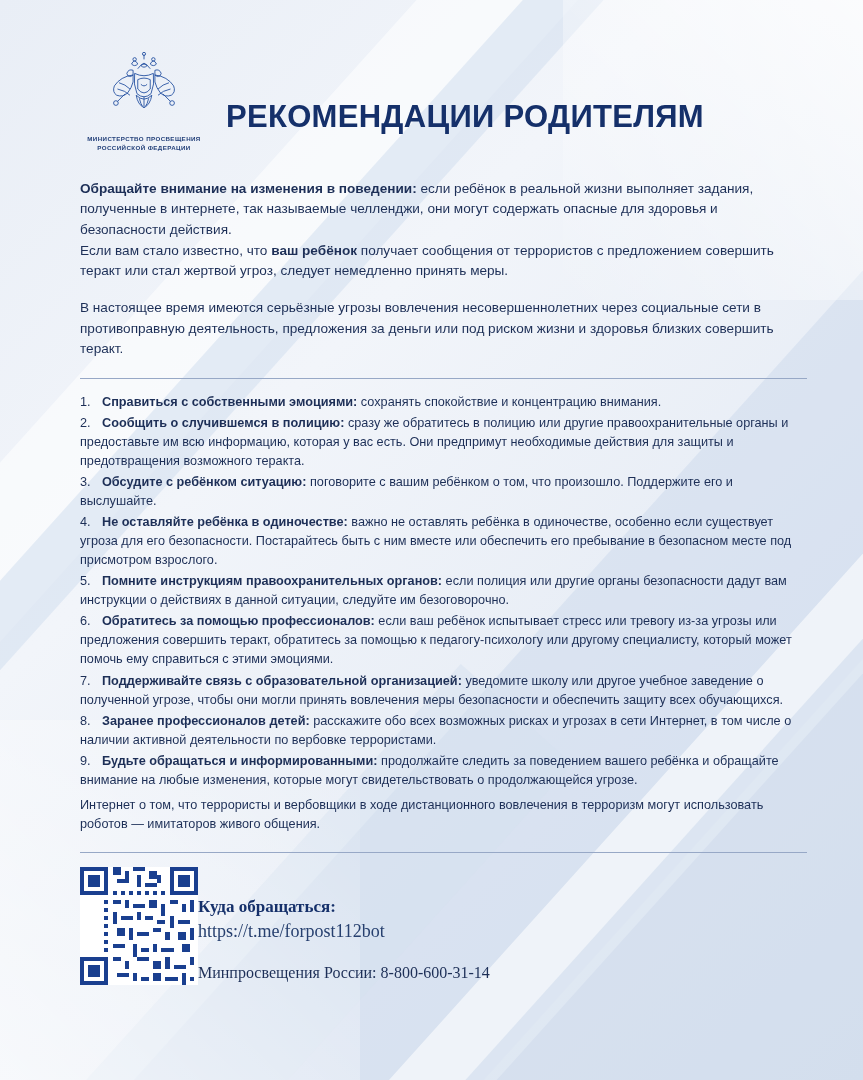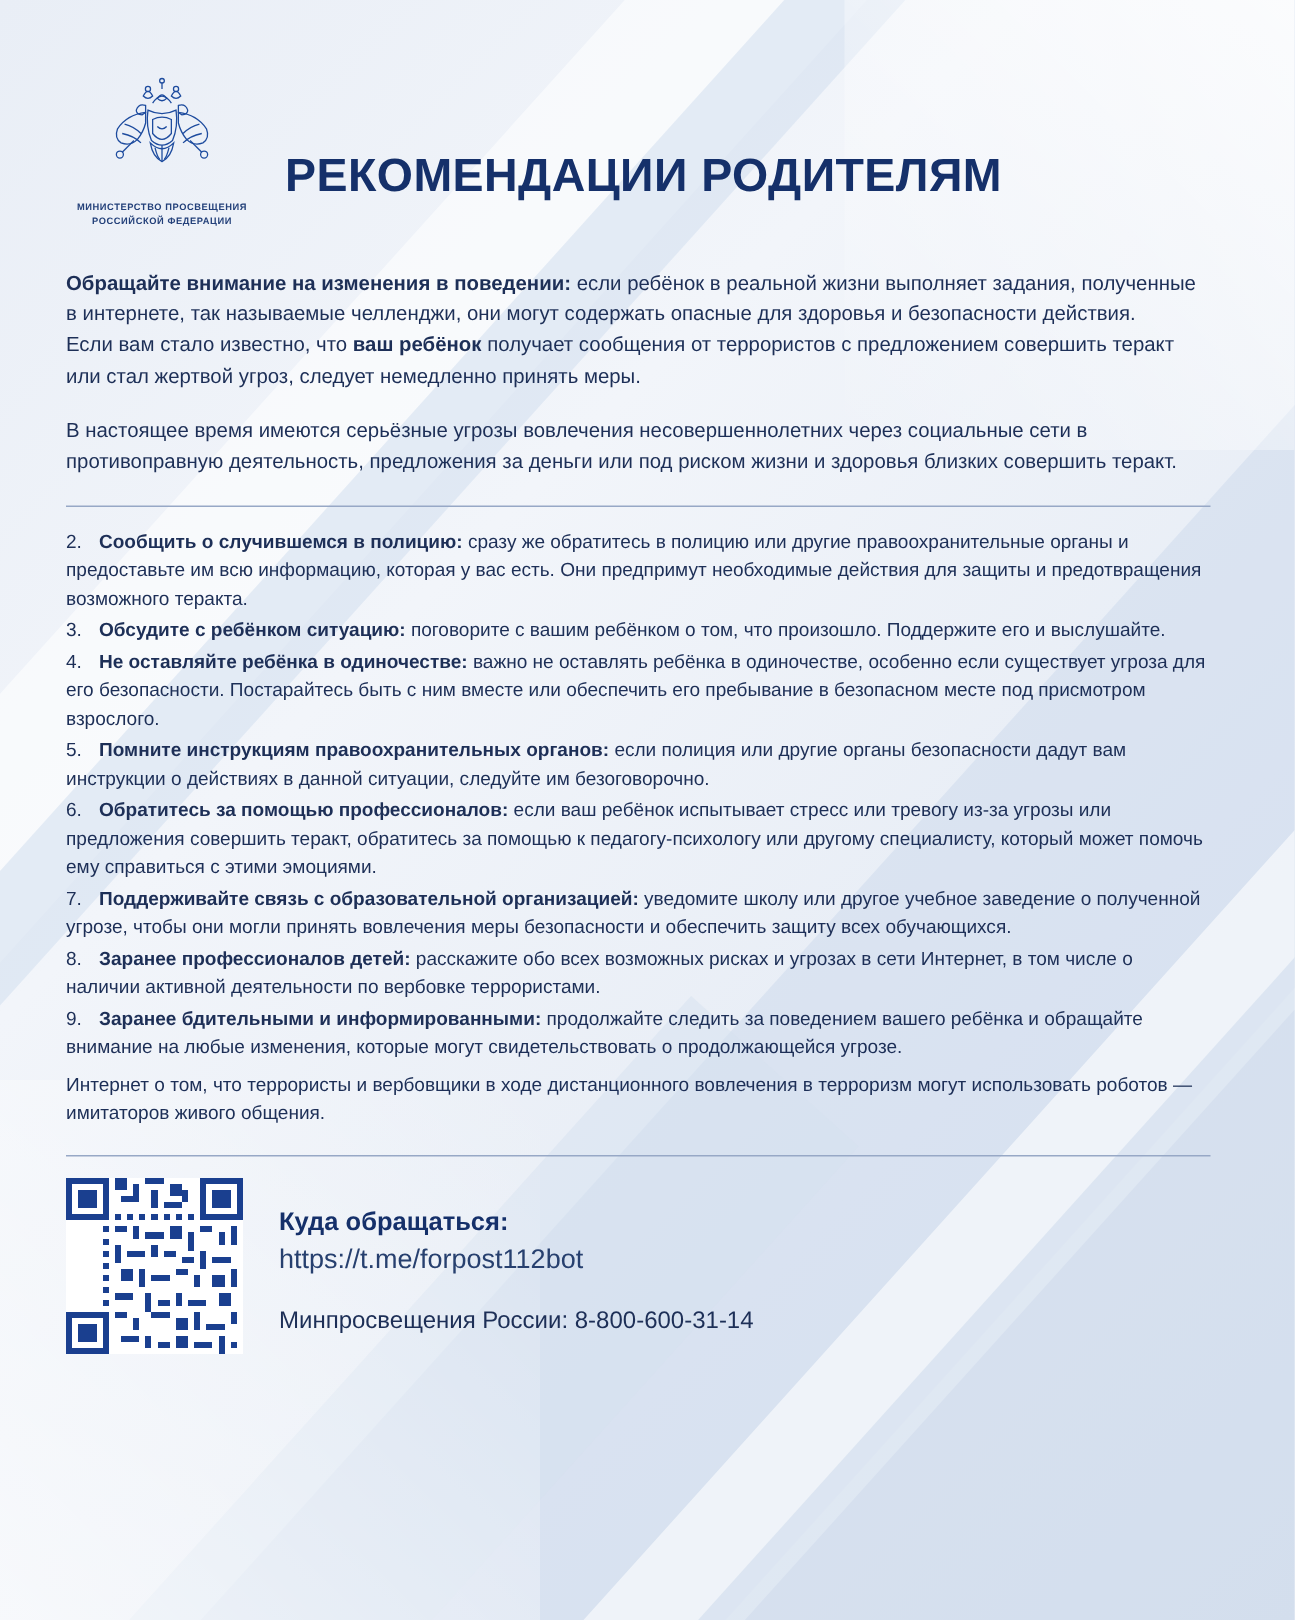--- a/index.html
+++ b/index.html
@@ -46,23 +46,22 @@
     position: absolute;
     left: 0; bottom: 0;
     width: 360px; height: 360px;
     background: linear-gradient(45deg, rgba(255,255,255,0.6), rgba(255,255,255,0));
     pointer-events: none;
   }
 
   .content {
     position: relative;
     z-index: 3;
-    padding: 46px 56px 28px 24px;
+    padding: 46px 56px 28px 80px;
     color: #1b2f55;
-    margin-left: 20px;
   }
 
   
   .header {
     display: flex;
     align-items: flex-start;
     gap: 18px;
     margin-bottom: 26px;
   }
   .emblem-wrap {
@@ -133,23 +132,23 @@
   .closing {
     font-size: 12.7px;
     line-height: 1.5;
     color: #1d2f57;
     margin-top: 6px;
   }
 
   
   .footer {
     display: flex;
-    align-items: center;
-    gap: 24px;
+    align-items: flex-end;
     margin-top: 10px;
+    font-family: Liberation Serif, serif;
   }
   .qr {
     width: 118px;
     height: 118px;
     flex: 0 0 118px;
   }
   .footer-text {
     padding-top: 8px;
   }
   .contact-label {
@@ -233,20 +232,23 @@
       <b>Обращайте внимание на изменения в поведении:</b><span> если ребёнок в реальной жизни выполняет задания, полученные в интернете, так называемые челленджи, они могут содержать опасные для здоровья и безопасности действия.</span><br>
       <span>Если вам стало известно, что </span><b>ваш ребёнок</b><span> получает сообщения от террористов с предложением совершить теракт или стал жертвой угроз, следует немедленно принять меры.</span>
     </p>
 
     <p class="intro">В настоящее время имеются серьёзные угрозы вовлечения несовершеннолетних через социальные сети в противоправную деятельность, предложения за деньги или под риском жизни и здоровья близких совершить теракт.</p>
 
     <div class="divider"></div>
 
     <div class="list">
       <div class="list-item">
+        <span class="num">1.</span><span class="lead">Справиться с собственными эмоциями:</span><span> сохранять спокойствие и концентрацию внимания.</span>
+      </div>
+      <div class="list-item">
         <span class="num">2.</span><span class="lead">Сообщить о случившемся в полицию:</span><span> сразу же обратитесь в полицию или другие правоохранительные органы и предоставьте им всю информацию, которая у вас есть. Они предпримут необходимые действия для защиты и предотвращения возможного теракта.</span>
       </div>
       <div class="list-item">
         <span class="num">3.</span><span class="lead">Обсудите с ребёнком ситуацию:</span><span> поговорите с вашим ребёнком о том, что произошло. Поддержите его и выслушайте.</span>
       </div>
       <div class="list-item">
         <span class="num">4.</span><span class="lead">Не оставляйте ребёнка в одиночестве:</span><span> важно не оставлять ребёнка в одиночестве, особенно если существует угроза для его безопасности. Постарайтесь быть с ним вместе или обеспечить его пребывание в безопасном месте под присмотром взрослого.</span>
       </div>
       <div class="list-item">
         <span class="num">5.</span><span class="lead">Помните инструкциям правоохранительных органов:</span><span> если полиция или другие органы безопасности дадут вам инструкции о действиях в данной ситуации, следуйте им безоговорочно.</span>
@@ -254,21 +256,21 @@
       <div class="list-item">
         <span class="num">6.</span><span class="lead">Обратитесь за помощью профессионалов:</span><span> если ваш ребёнок испытывает стресс или тревогу из-за угрозы или предложения совершить теракт, обратитесь за помощью к педагогу-психологу или другому специалисту, который может помочь ему справиться с этими эмоциями.</span>
       </div>
       <div class="list-item">
         <span class="num">7.</span><span class="lead">Поддерживайте связь с образовательной организацией:</span><span> уведомите школу или другое учебное заведение о полученной угрозе, чтобы они могли принять вовлечения меры безопасности и обеспечить защиту всех обучающихся.</span>
       </div>
       <div class="list-item">
         <span class="num">8.</span><span class="lead">Заранее профессионалов детей:</span><span> расскажите обо всех возможных рисках и угрозах в сети Интернет, в том числе о наличии активной деятельности по вербовке террористами.</span>
       </div>
       <div class="list-item">
-        <span class="num">9.</span><span class="lead">Заранее бдительными и информированными:</span><span> продолжайте следить за поведением вашего ребёнка и обращайте внимание на любые изменения, которые могут свидетельствовать о продолжающейся угрозе.</span>
+        <span class="num">9.</span><span class="lead">Будьте обращаться и информированными:</span><span> продолжайте следить за поведением вашего ребёнка и обращайте внимание на любые изменения, которые могут свидетельствовать о продолжающейся угрозе.</span>
       </div>
     </div>
 
     <div class="closing">Интернет о том, что террористы и вербовщики в ходе дистанционного вовлечения в терроризм могут использовать роботов — имитаторов живого общения.</div>
 
     <div class="divider"></div>
 
     <div class="footer">
       <svg class="qr" viewBox="0 0 29 29" shape-rendering="crispEdges">
         <rect width="29" height="29" fill="#ffffff"></rect>

